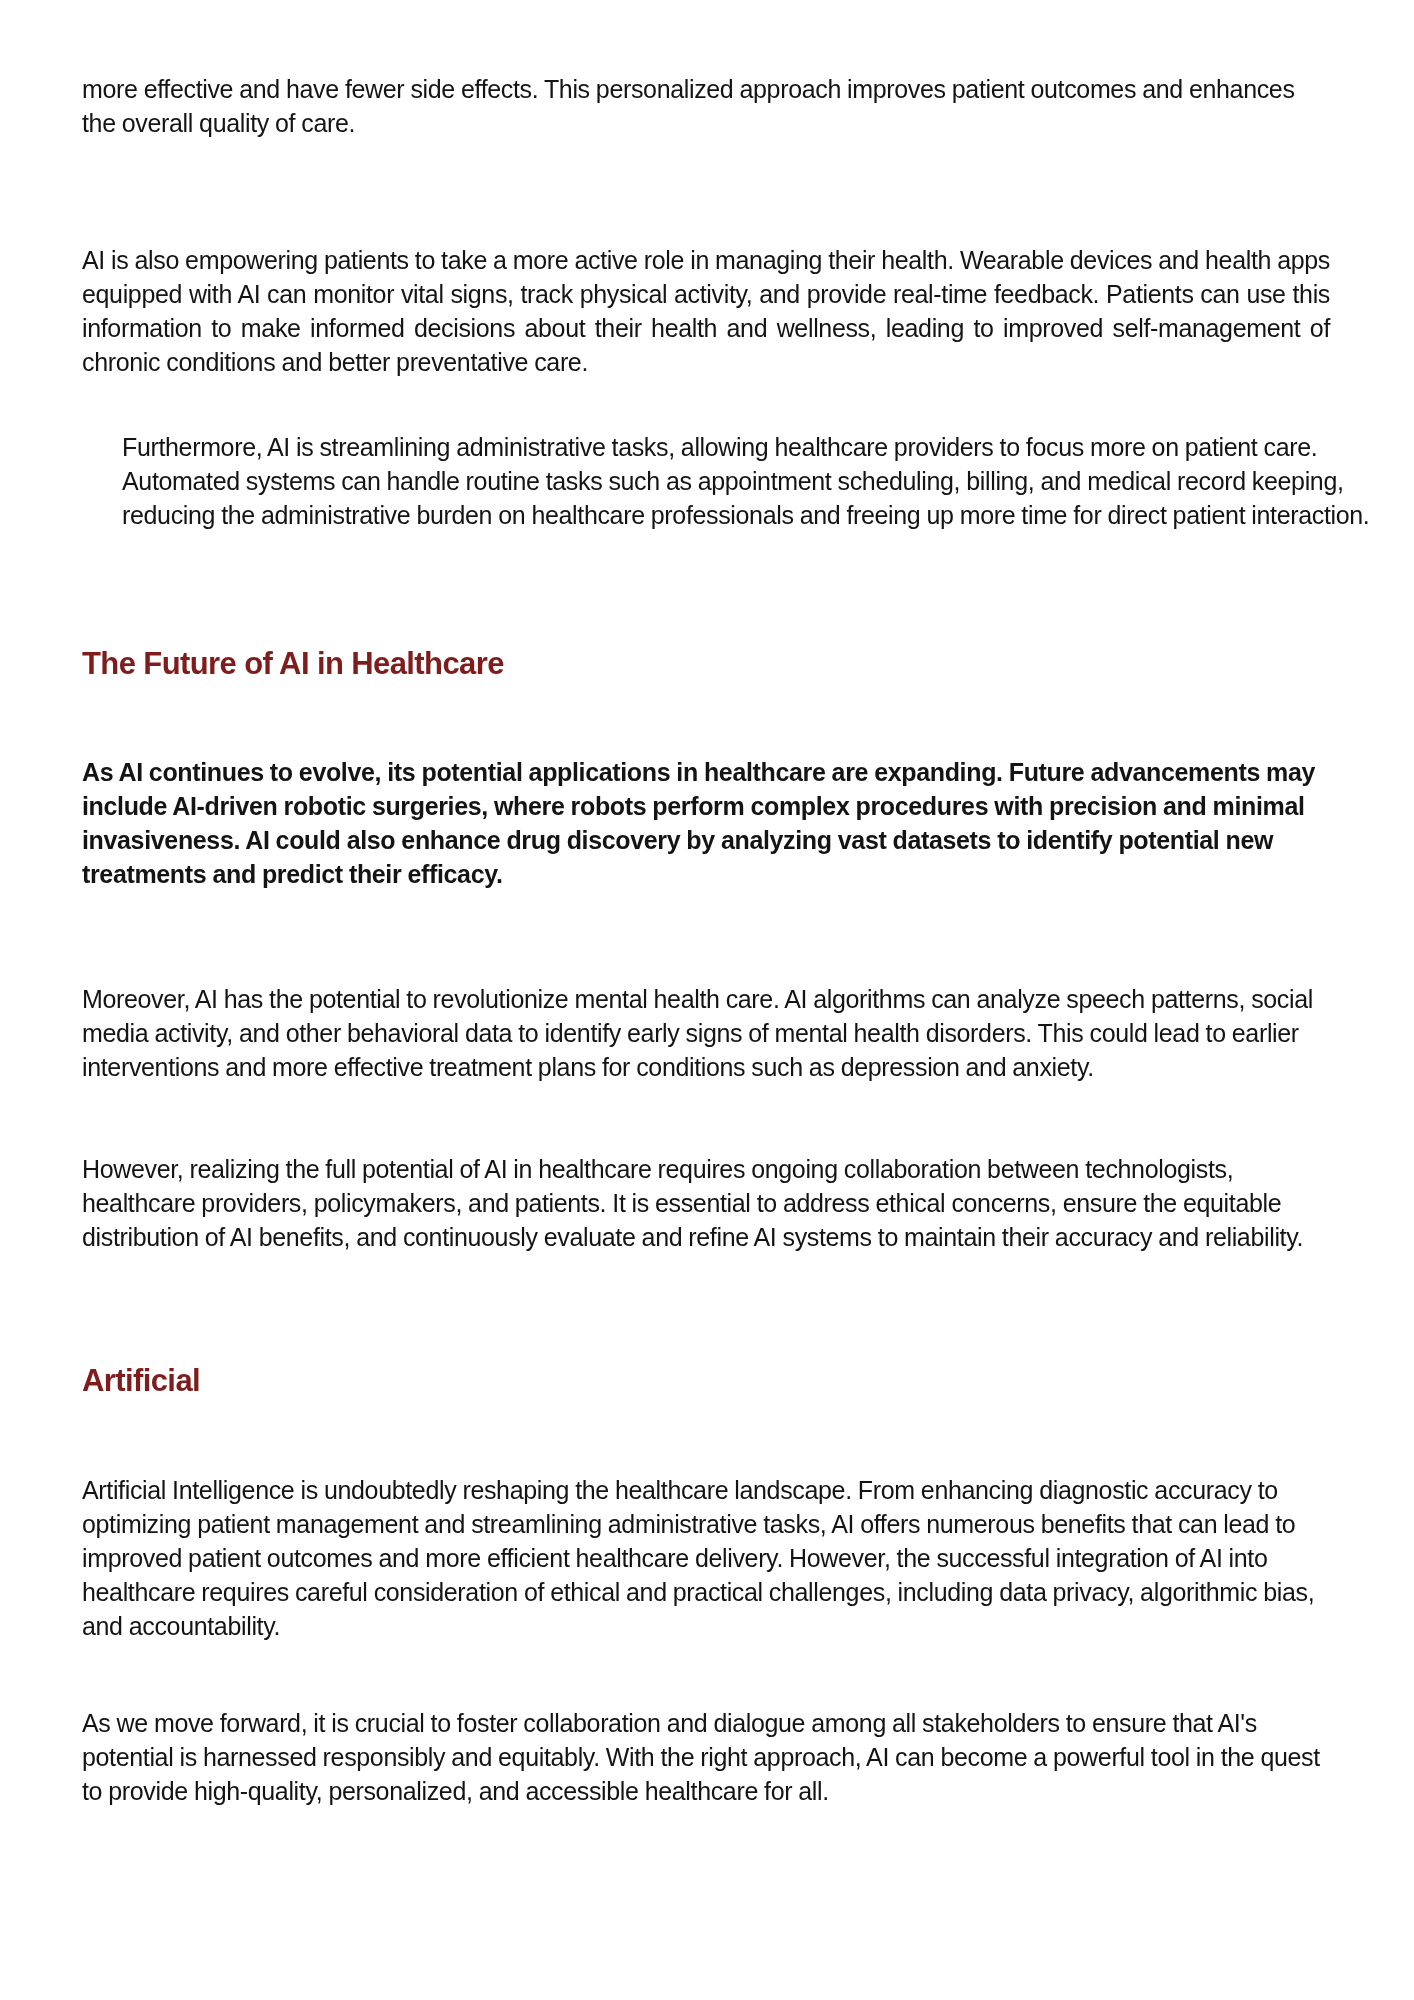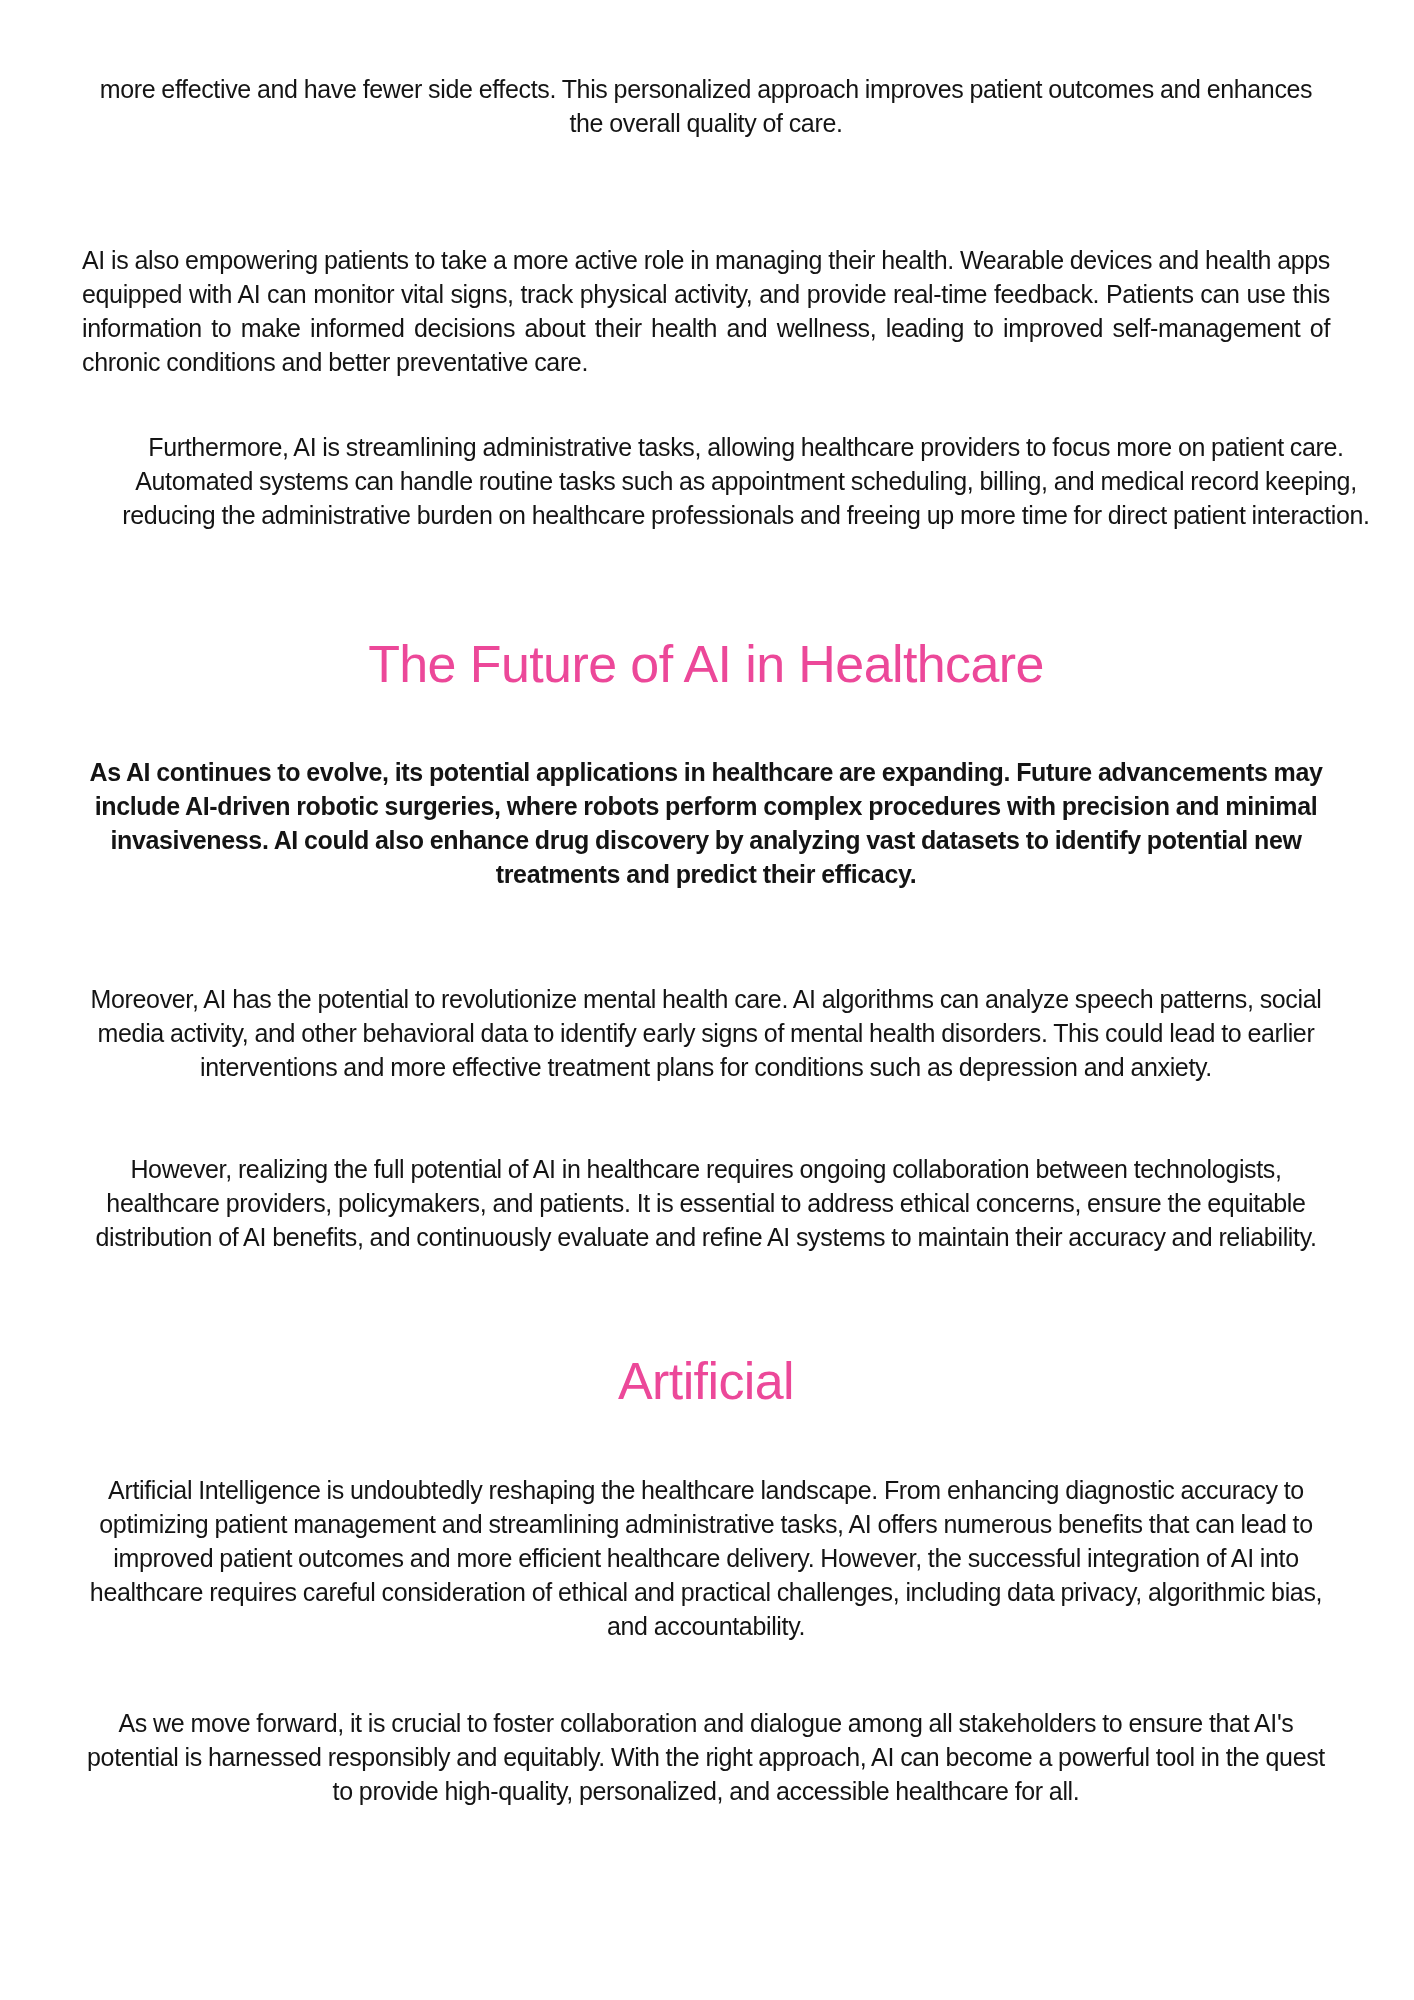--- a/index.html
+++ b/index.html
@@ -19,39 +19,38 @@
       position: absolute;
       left: 82px;
       top: 0;
       width: 1248px;
     }
     .block {
       position: absolute;
       left: 0;
       width: 1248px;
       margin: 0;
-      text-align: center;
     }
     .para {
       font-size: 25px;
       line-height: 34px;
       letter-spacing: -0.35px;
       word-spacing: -0.5px;
       color: #141414;
     }
     .para.justify {
       text-align: justify;
       margin-top: 43px;
     }
     .heading {
-      font-size: 52px;
+      font-size: 31px;
       line-height: 48px;
-      font-weight: normal;
+      font-weight: bold;
       letter-spacing: -0.6px;
-      color: #ec4899;
+      color: #7f1d1d;
     }
   </style>
 </head>
 <body>
 
 <div class="page">
 
   <p class="block para" style="top:72px;">more effective and have fewer side effects. This personalized approach improves patient outcomes and enhances the overall quality of care.</p>
 
   <p class="block para justify" style="top:200px;">AI is also empowering patients to take a more active role in managing their health. Wearable devices and health apps equipped with AI can monitor vital signs, track physical activity, and provide real-time feedback. Patients can use this information to make informed decisions about their health and wellness, leading to improved self-management of chronic conditions and better preventative care.</p>

